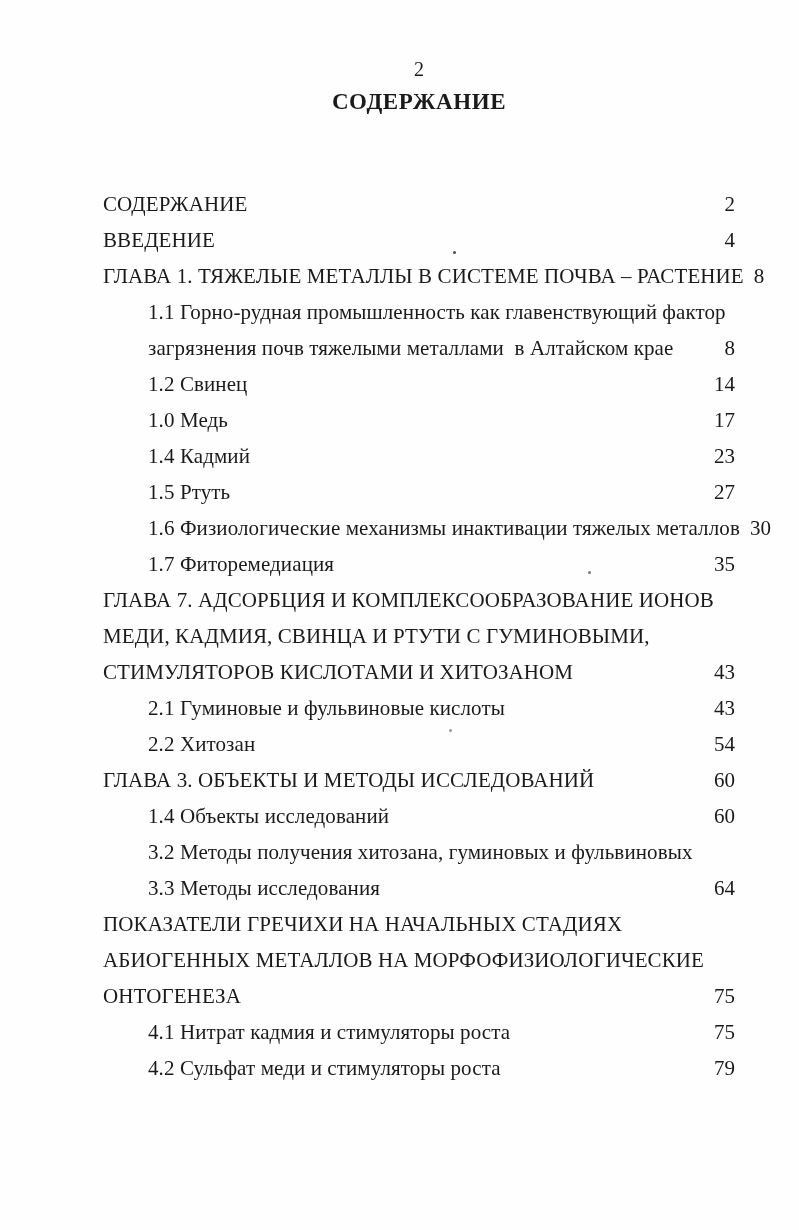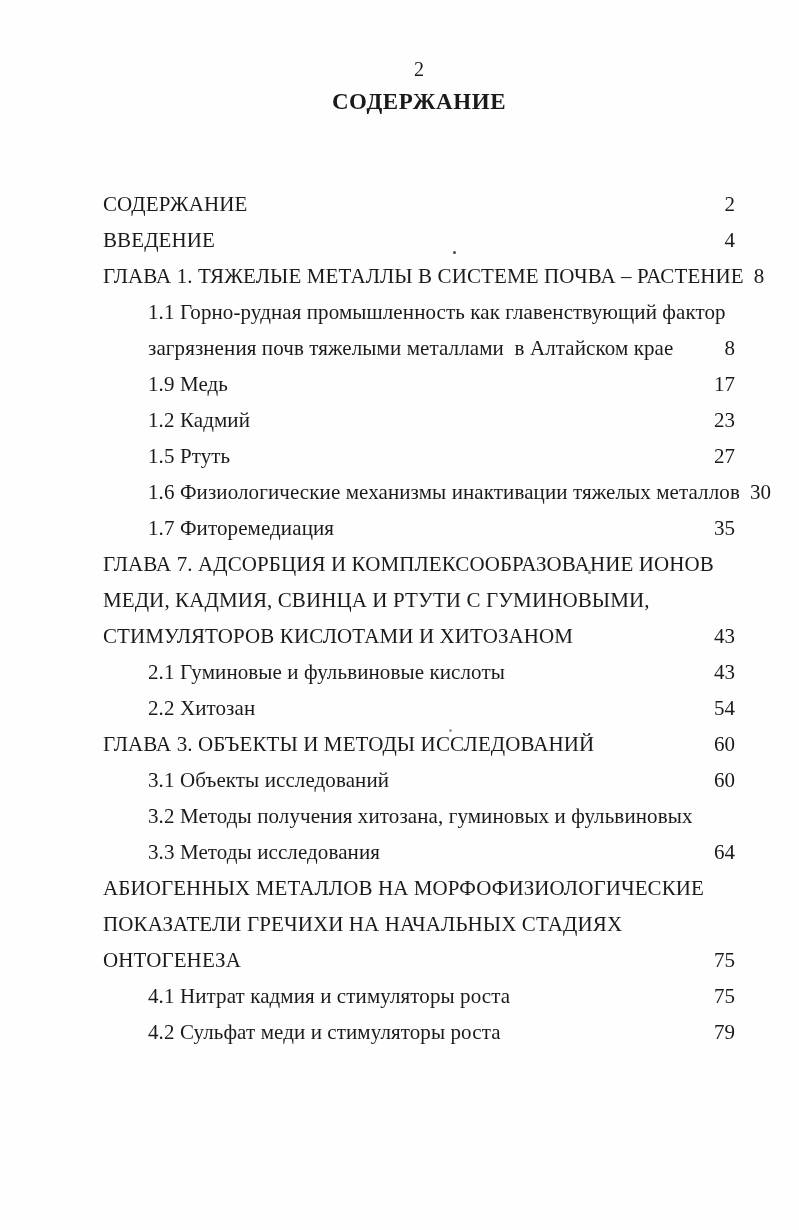--- a/index.html
+++ b/index.html
@@ -79,36 +79,37 @@
   <div class="top-page-number">2</div>
 
   <h1 class="doc-title">СОДЕРЖАНИЕ</h1>
 
   <div class="toc" id="toc">
       <div class="toc-row"><span class="toc-text">СОДЕРЖАНИЕ</span><span class="toc-page">2</span></div>
       <div class="toc-row"><span class="toc-text">ВВЕДЕНИЕ</span><span class="toc-page">4</span></div>
       <div class="toc-row"><span class="toc-text">ГЛАВА 1. ТЯЖЕЛЫЕ МЕТАЛЛЫ В СИСТЕМЕ ПОЧВА – РАСТЕНИЕ</span><span class="toc-page">8</span></div>
       <div class="toc-row indent"><span class="toc-text">1.1 Горно-рудная промышленность как главенствующий фактор</span><span class="toc-page"></span></div>
       <div class="toc-row indent"><span class="toc-text">загрязнения почв тяжелыми металлами  в Алтайском крае</span><span class="toc-page">8</span></div>
-      <div class="toc-row indent"><span class="toc-text">1.9 Медь</span><span class="toc-page">17</span></div>
-      <div class="toc-row indent"><span class="toc-text">1.2 Кадмий</span><span class="toc-page">23</span></div>
+      <div class="toc-row indent"><span class="toc-text">1.2 Свинец</span><span class="toc-page">14</span></div>
+      <div class="toc-row indent"><span class="toc-text">1.0 Медь</span><span class="toc-page">17</span></div>
+      <div class="toc-row indent"><span class="toc-text">1.4 Кадмий</span><span class="toc-page">23</span></div>
       <div class="toc-row indent"><span class="toc-text">1.5 Ртуть</span><span class="toc-page">27</span></div>
       <div class="toc-row indent"><span class="toc-text">1.6 Физиологические механизмы инактивации тяжелых металлов</span><span class="toc-page">30</span></div>
       <div class="toc-row indent"><span class="toc-text">1.7 Фиторемедиация</span><span class="toc-page">35</span></div>
       <div class="toc-row"><span class="toc-text">ГЛАВА 7. АДСОРБЦИЯ И КОМПЛЕКСООБРАЗОВАНИЕ ИОНОВ</span><span class="toc-page"></span></div>
       <div class="toc-row"><span class="toc-text">МЕДИ, КАДМИЯ, СВИНЦА И РТУТИ С ГУМИНОВЫМИ,</span><span class="toc-page"></span></div>
       <div class="toc-row"><span class="toc-text">СТИМУЛЯТОРОВ КИСЛОТАМИ И ХИТОЗАНОМ</span><span class="toc-page">43</span></div>
       <div class="toc-row indent"><span class="toc-text">2.1 Гуминовые и фульвиновые кислоты</span><span class="toc-page">43</span></div>
       <div class="toc-row indent"><span class="toc-text">2.2 Хитозан</span><span class="toc-page">54</span></div>
       <div class="toc-row"><span class="toc-text">ГЛАВА 3. ОБЪЕКТЫ И МЕТОДЫ ИССЛЕДОВАНИЙ</span><span class="toc-page">60</span></div>
-      <div class="toc-row indent"><span class="toc-text">3.1 Объекты исследований</span><span class="toc-page">60</span></div>
+      <div class="toc-row indent"><span class="toc-text">1.4 Объекты исследований</span><span class="toc-page">60</span></div>
       <div class="toc-row indent"><span class="toc-text">3.2 Методы получения хитозана, гуминовых и фульвиновых</span><span class="toc-page"></span></div>
       <div class="toc-row indent"><span class="toc-text">3.3 Методы исследования</span><span class="toc-page">64</span></div>
+      <div class="toc-row"><span class="toc-text">ПОКАЗАТЕЛИ ГРЕЧИХИ НА НАЧАЛЬНЫХ СТАДИЯХ</span><span class="toc-page"></span></div>
       <div class="toc-row"><span class="toc-text">АБИОГЕННЫХ МЕТАЛЛОВ НА МОРФОФИЗИОЛОГИЧЕСКИЕ</span><span class="toc-page"></span></div>
-      <div class="toc-row"><span class="toc-text">ПОКАЗАТЕЛИ ГРЕЧИХИ НА НАЧАЛЬНЫХ СТАДИЯХ</span><span class="toc-page"></span></div>
       <div class="toc-row"><span class="toc-text">ОНТОГЕНЕЗА</span><span class="toc-page">75</span></div>
       <div class="toc-row indent"><span class="toc-text">4.1 Нитрат кадмия и стимуляторы роста</span><span class="toc-page">75</span></div>
       <div class="toc-row indent"><span class="toc-text">4.2 Сульфат меди и стимуляторы роста</span><span class="toc-page">79</span></div>
     </div>
 
   <div class="artifact dot-1"></div>
   <div class="artifact dot-2"></div>
   <div class="artifact dot-3"></div>
 </div>
 

